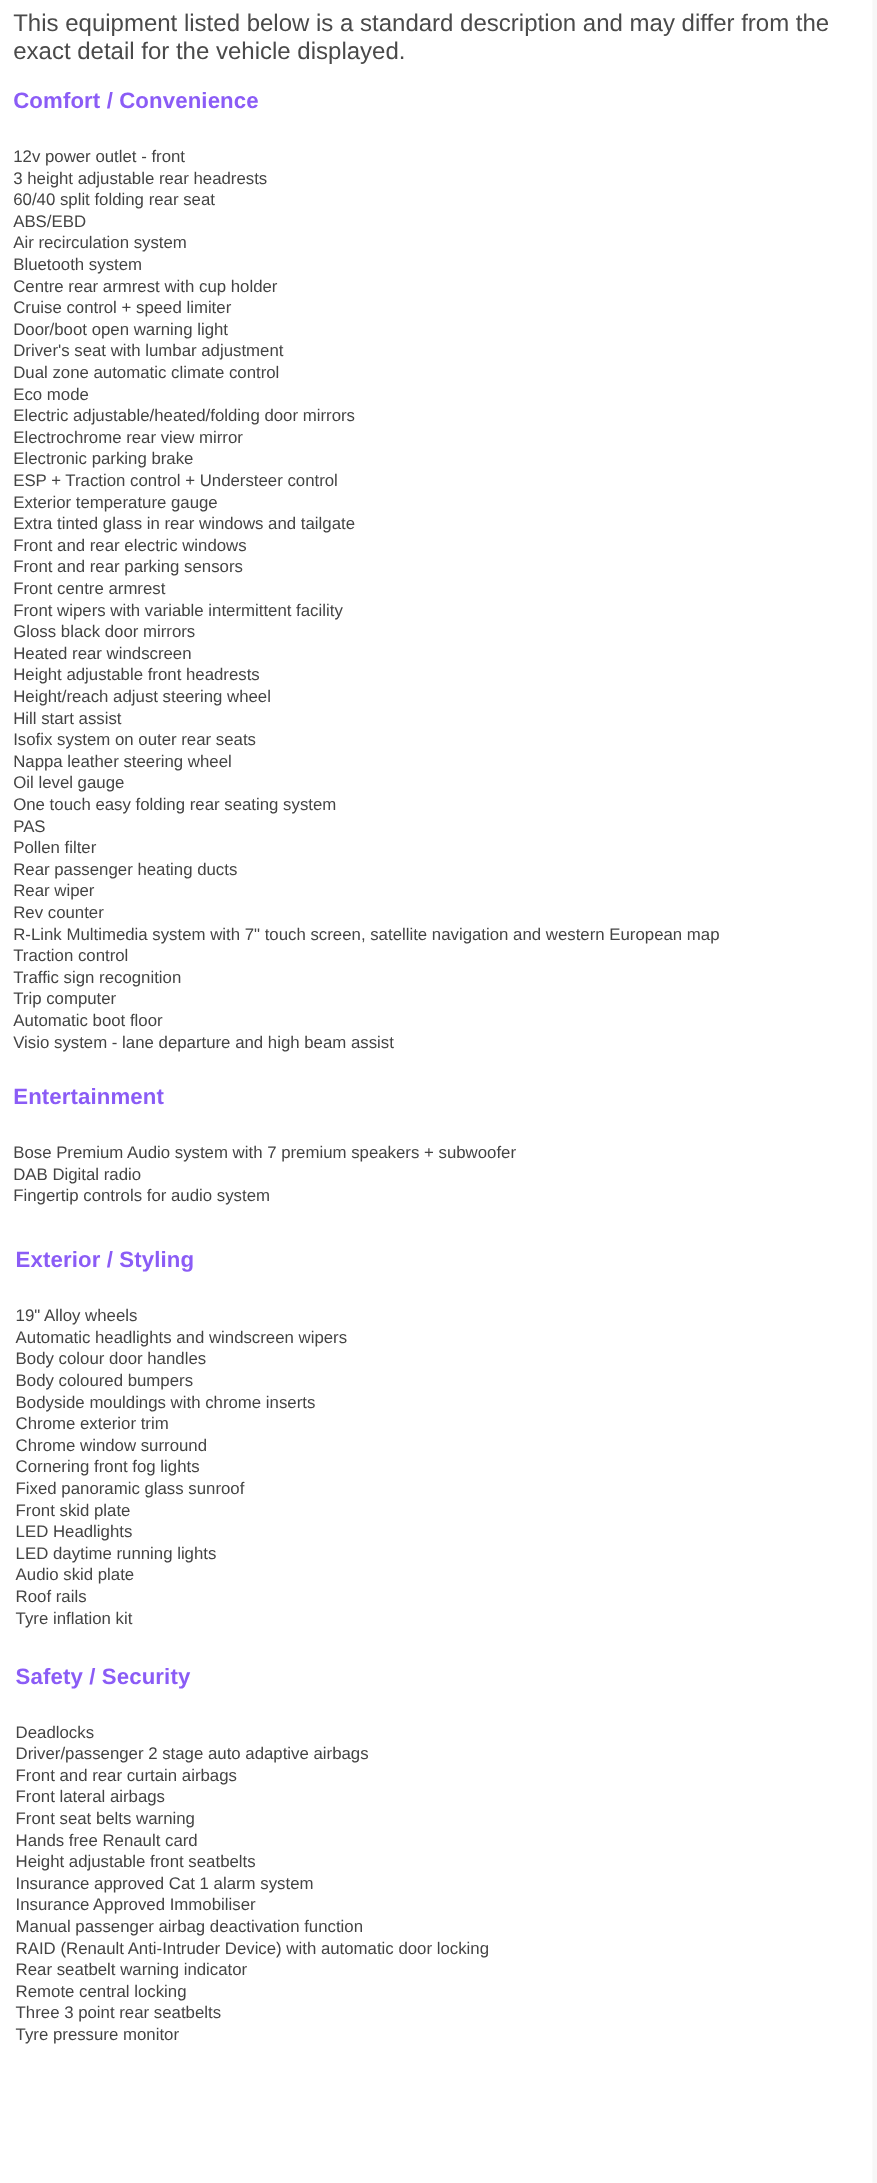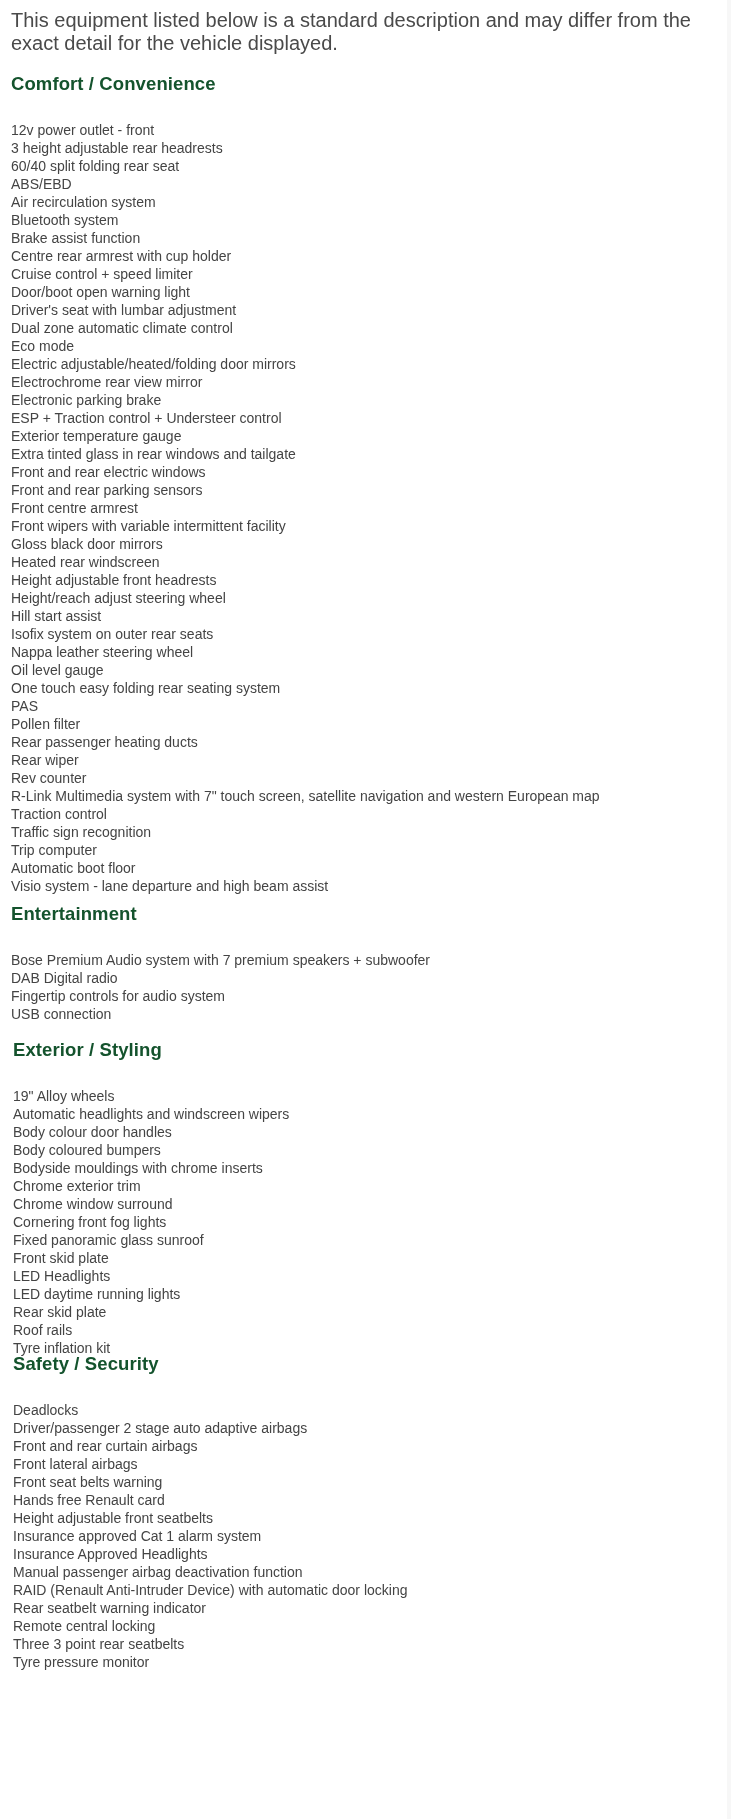--- a/index.html
+++ b/index.html
@@ -40,58 +40,57 @@
       margin: 0;
     }
     .section {
       position: absolute;
       width: 700px;
     }
     .section h2 {
       margin: 0;
       font-size: 18.5px;
       font-weight: bold;
-      color: #14532d;
+      color: #8b5cf6;
       line-height: 24px;
       letter-spacing: 0.1px;
     }
     .section ul {
       list-style: none;
       margin: 25px 0 0 0;
       padding: 0;
     }
     .section li {
       font-size: 14px;
       line-height: 18px;
       color: #444444;
       white-space: nowrap;
     }
     #sec-comfort { left: 11px; top: 72px; }
     #sec-entertainment { left: 11px; top: 902px; }
     #sec-exterior { left: 13px; top: 1038px; }
-    #sec-safety { left: 13px; top: 1352px; }
+    #sec-safety { left: 13px; top: 1385px; }
   </style>
 </head>
 <body>
 
 <div class="right-strip"></div>
 
 <div class="page">
   <p class="intro">This equipment listed below is a standard description and may differ from the exact detail for the vehicle displayed.</p>
 
   <section class="section" id="sec-comfort">
     <h2>Comfort / Convenience</h2>
     <ul>
         <li>12v power outlet - front</li>
         <li>3 height adjustable rear headrests</li>
         <li>60/40 split folding rear seat</li>
         <li>ABS/EBD</li>
         <li>Air recirculation system</li>
         <li>Bluetooth system</li>
-        <li>Brake assist function</li>
         <li>Centre rear armrest with cup holder</li>
         <li>Cruise control + speed limiter</li>
         <li>Door/boot open warning light</li>
         <li>Driver's seat with lumbar adjustment</li>
         <li>Dual zone automatic climate control</li>
         <li>Eco mode</li>
         <li>Electric adjustable/heated/folding door mirrors</li>
         <li>Electrochrome rear view mirror</li>
         <li>Electronic parking brake</li>
         <li>ESP + Traction control + Understeer control</li>
@@ -123,57 +122,56 @@
         <li>Visio system - lane departure and high beam assist</li>
       </ul>
   </section>
 
   <section class="section" id="sec-entertainment">
     <h2>Entertainment</h2>
     <ul>
         <li>Bose Premium Audio system with 7 premium speakers + subwoofer</li>
         <li>DAB Digital radio</li>
         <li>Fingertip controls for audio system</li>
-        <li>USB connection</li>
       </ul>
   </section>
 
   <section class="section" id="sec-exterior">
     <h2>Exterior / Styling</h2>
     <ul>
         <li>19" Alloy wheels</li>
         <li>Automatic headlights and windscreen wipers</li>
         <li>Body colour door handles</li>
         <li>Body coloured bumpers</li>
         <li>Bodyside mouldings with chrome inserts</li>
         <li>Chrome exterior trim</li>
         <li>Chrome window surround</li>
         <li>Cornering front fog lights</li>
         <li>Fixed panoramic glass sunroof</li>
         <li>Front skid plate</li>
         <li>LED Headlights</li>
         <li>LED daytime running lights</li>
-        <li>Rear skid plate</li>
+        <li>Audio skid plate</li>
         <li>Roof rails</li>
         <li>Tyre inflation kit</li>
       </ul>
   </section>
 
   <section class="section" id="sec-safety">
     <h2>Safety / Security</h2>
     <ul>
         <li>Deadlocks</li>
         <li>Driver/passenger 2 stage auto adaptive airbags</li>
         <li>Front and rear curtain airbags</li>
         <li>Front lateral airbags</li>
         <li>Front seat belts warning</li>
         <li>Hands free Renault card</li>
         <li>Height adjustable front seatbelts</li>
         <li>Insurance approved Cat 1 alarm system</li>
-        <li>Insurance Approved Headlights</li>
+        <li>Insurance Approved Immobiliser</li>
         <li>Manual passenger airbag deactivation function</li>
         <li>RAID (Renault Anti-Intruder Device) with automatic door locking</li>
         <li>Rear seatbelt warning indicator</li>
         <li>Remote central locking</li>
         <li>Three 3 point rear seatbelts</li>
         <li>Tyre pressure monitor</li>
       </ul>
   </section>
 </div>
 

